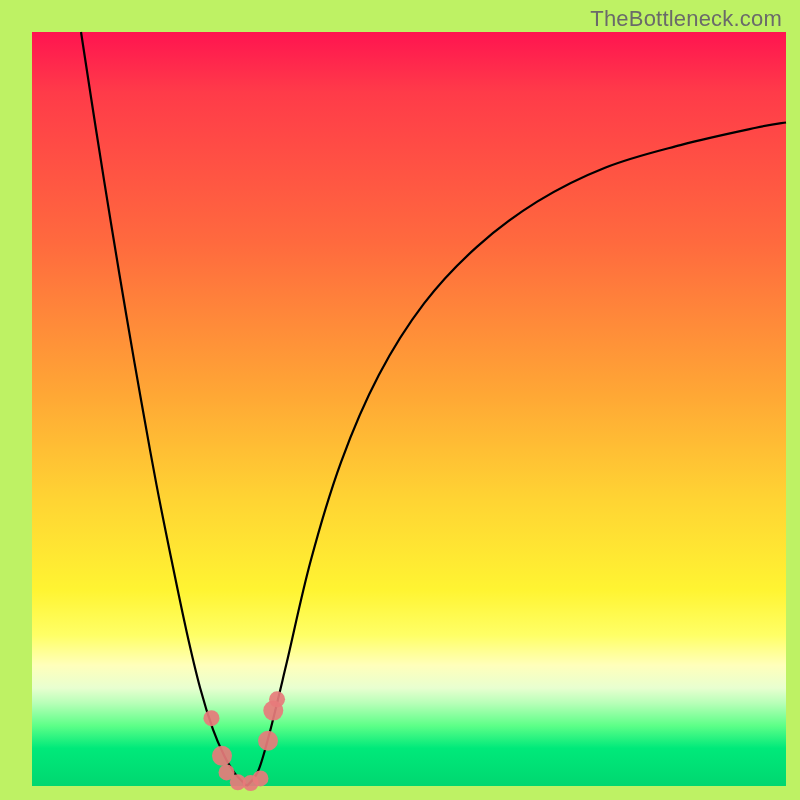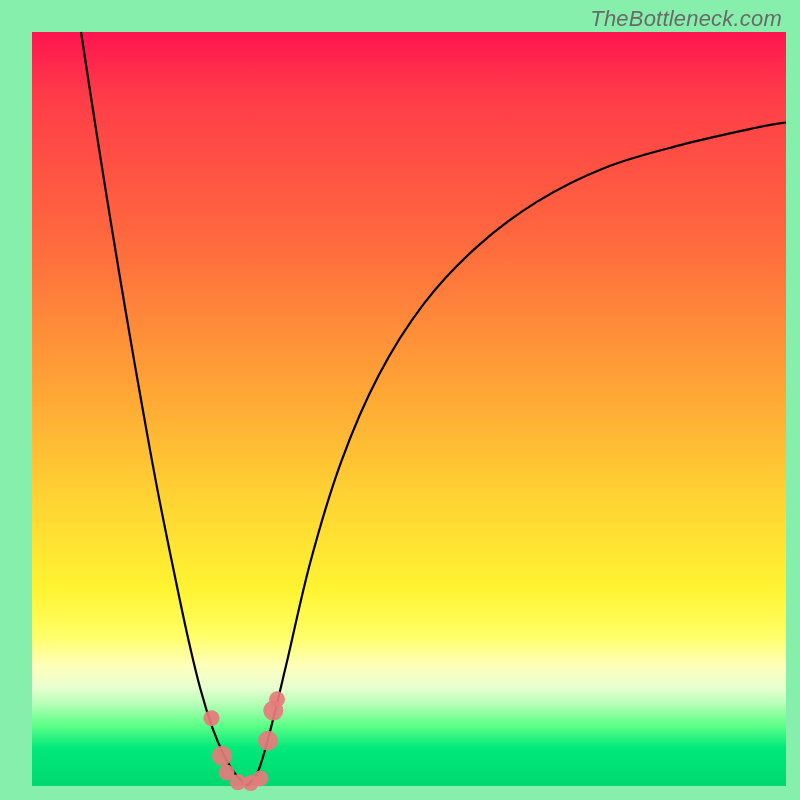--- a/index.html
+++ b/index.html
@@ -7,22 +7,21 @@
     padding: 0;
     width: 800px;
     height: 800px;
     background: #000;
     overflow: hidden;
   }
   .frame {
     position: relative;
     width: 800px;
     height: 800px;
-    background: #86efac;
-    font-style: italic;
+    background: #bef264;
   }
   .plot-area {
     position: absolute;
     left: 32px;
     top: 32px;
     width: 754px;
     height: 754px;
     
     background: linear-gradient(
       to bottom,

